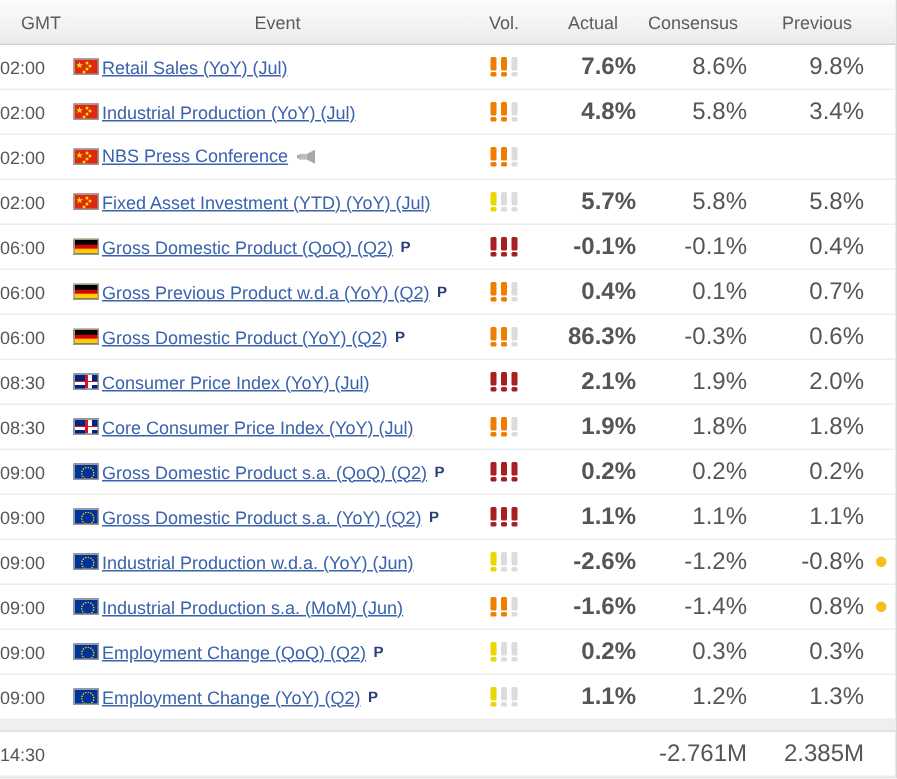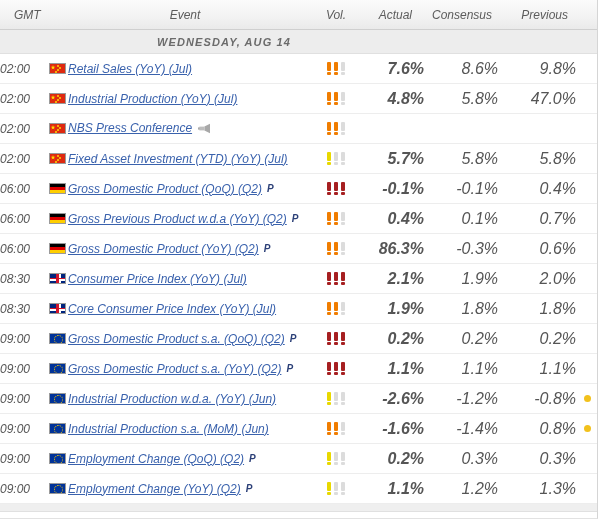--- a/index.html
+++ b/index.html
@@ -9,21 +9,20 @@
   }
   #calendar{
     width:598px;
     height:519px;
     box-sizing:border-box;
     background:#ffffff;
     border-right:1px solid #d5d5d5;
     border-bottom:1px solid #e2e2e2;
     overflow:hidden;
     position:relative;
-    font-style:italic;
   }
   table.cal{
     width:598px;
     border-collapse:collapse;
     table-layout:fixed;
     font-size:12px;
   }
 
   
   thead th{
@@ -231,43 +230,38 @@
         <th class="c-flag"></th>
         <th class="c-event">Event</th>
         <th class="c-vol">Vol.</th>
         <th class="c-actual">Actual</th>
         <th class="c-cons">Consensus</th>
         <th class="c-prev">Previous</th>
         <th class="c-rev"></th>
       </tr>
     </thead>
     <tbody id="cal-body">
-      <tr class="day-band">
-        <td colspan="8">
-          <div class="day-label">WEDNESDAY, AUG 14</div>
-        </td>
-      </tr>
     <tr class="ev">
           <td class="time">02:00</td>
           <td class="flag"><span class="fl fl-cn" title="China"></span></td>
           <td class="event"><a class="ev-link">Retail Sales (YoY) (Jul)</a></td>
           <td class="vol"><span class="vol-wrap"><span class="bang on-med"><i></i><u></u></span><span class="bang on-med"><i></i><u></u></span><span class="bang off"><i></i><u></u></span></span></td>
           <td class="num actual neg">7.6%</td>
           <td class="num cons">8.6%</td>
           <td class="num prev">9.8%</td>
           <td class="rev"></td>
         </tr>
         <tr class="ev">
           <td class="time">02:00</td>
           <td class="flag"><span class="fl fl-cn" title="China"></span></td>
           <td class="event"><a class="ev-link">Industrial Production (YoY) (Jul)</a></td>
           <td class="vol"><span class="vol-wrap"><span class="bang on-med"><i></i><u></u></span><span class="bang on-med"><i></i><u></u></span><span class="bang off"><i></i><u></u></span></span></td>
           <td class="num actual neg">4.8%</td>
           <td class="num cons">5.8%</td>
-          <td class="num prev">47.0%</td>
+          <td class="num prev">3.4%</td>
           <td class="rev"></td>
         </tr>
         <tr class="ev">
           <td class="time">02:00</td>
           <td class="flag"><span class="fl fl-cn" title="China"></span></td>
           <td class="event"><a class="ev-link">NBS Press Conference</a><span class="mega"><svg width="13" height="11" viewBox="0 0 13 11">
                 <path d="M12 0.8 L12 10.2 L6.4 7.4 L6.4 3.6 Z" fill="#a8a8a8"></path>
                 <rect x="1.4" y="3.6" width="5" height="3.8" fill="#bdbdbd"></rect>
                 <rect x="0" y="4.4" width="1.8" height="2.2" fill="#a8a8a8"></rect>
               </svg></span></td>

